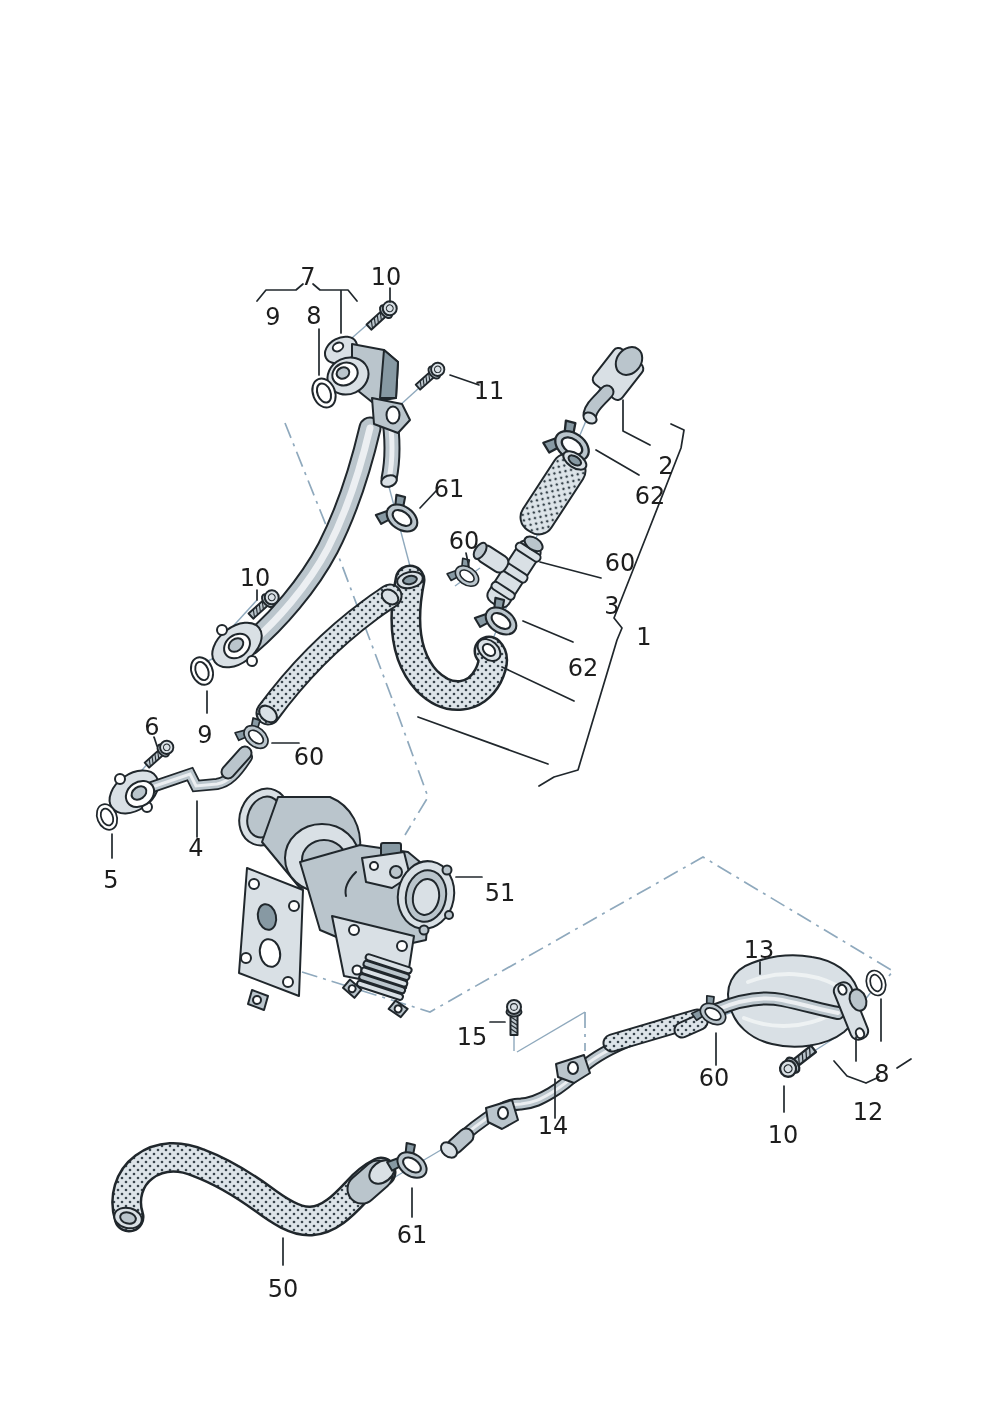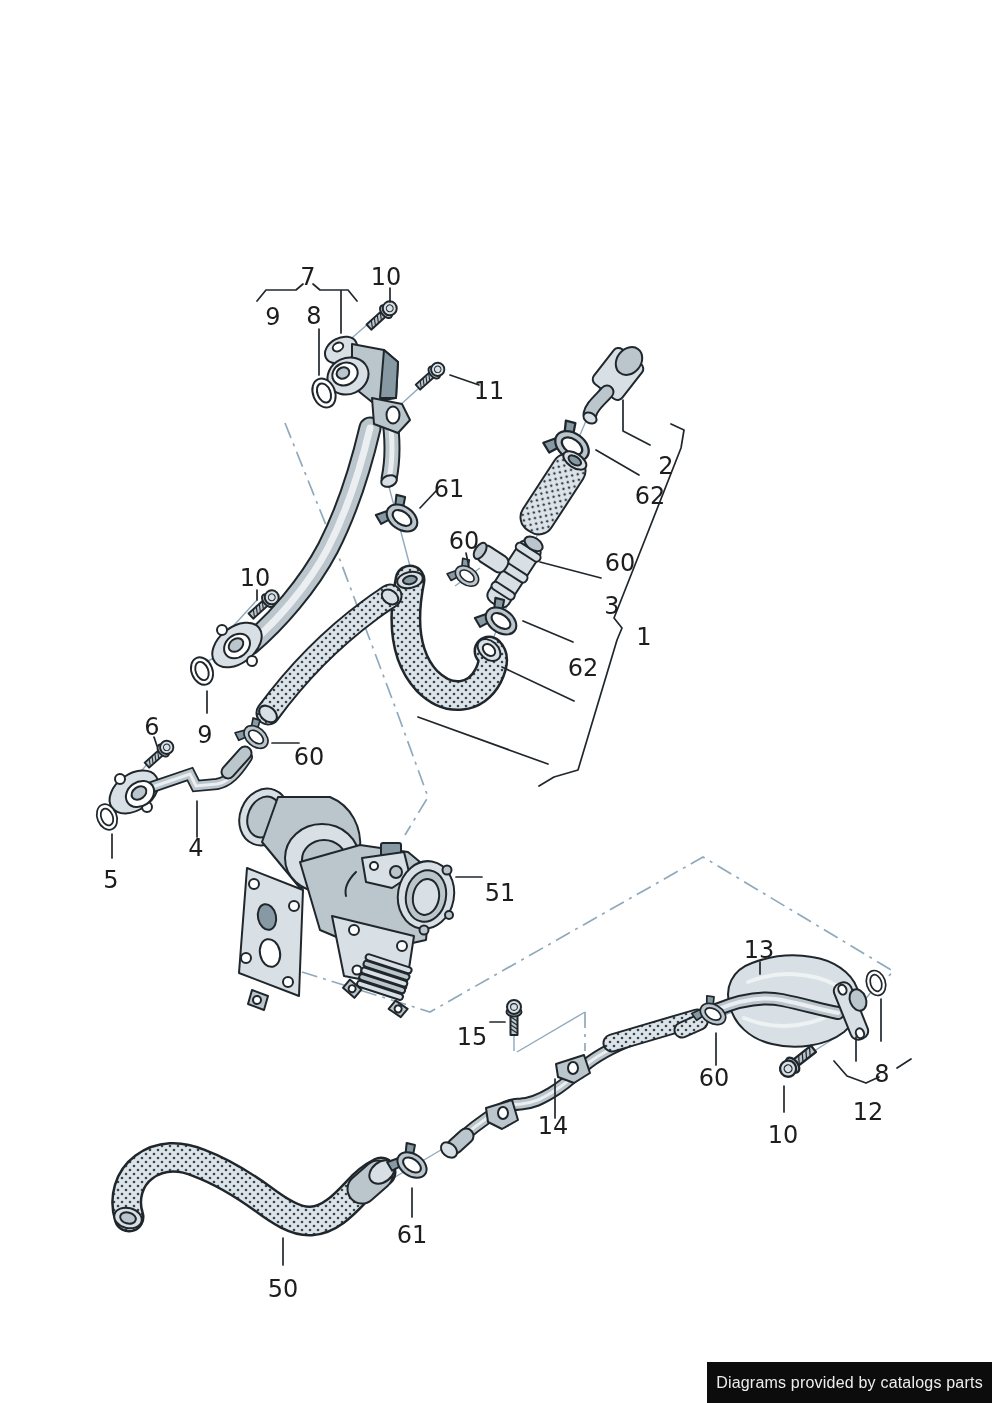--- a/index.html
+++ b/index.html
@@ -326,16 +326,13 @@
         <text x="714" y="1086" class="callout">60</text>
         <text x="882" y="1082" class="callout">8</text>
         <text x="868" y="1120" class="callout">12</text>
         <text x="783" y="1143" class="callout">10</text>
         <text x="553" y="1134" class="callout">14</text>
         <text x="412" y="1243" class="callout">61</text>
         <text x="283" y="1297" class="callout">50</text>
       </g>
 </svg>
 
-<div class="footer-bar">
-  <span>Diagrams provided by catalogs parts</span>
 </div>
-</div>
 
 </body></html>

